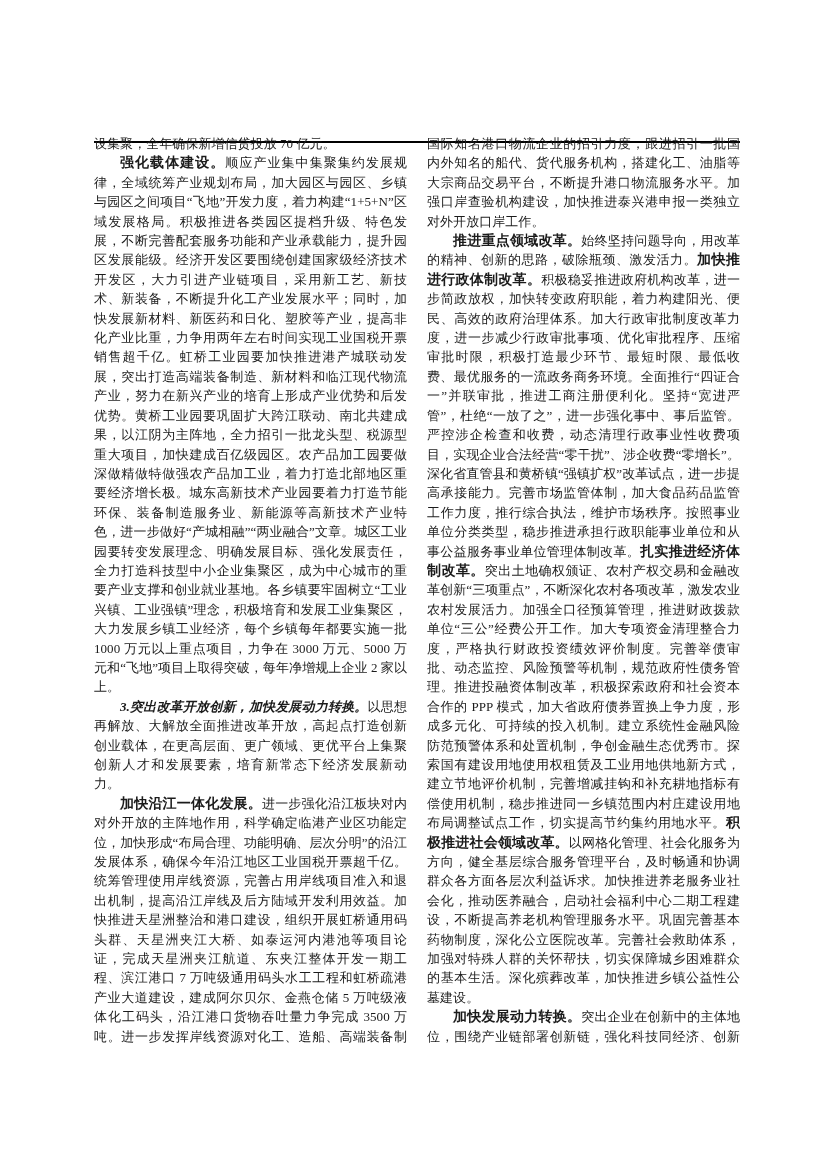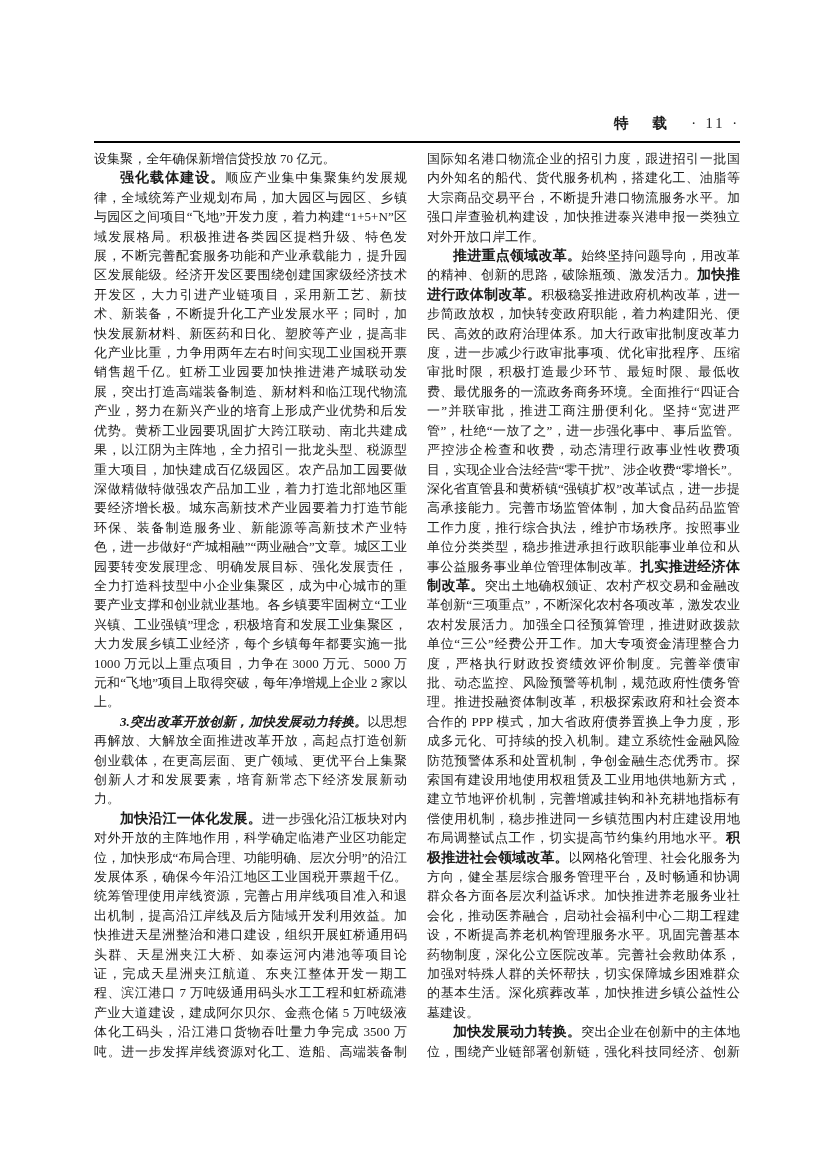--- a/index.html
+++ b/index.html
@@ -29,21 +29,21 @@
     margin-left:14px;
     letter-spacing:3px;
   }
   .header-rule{
     position:absolute;
     left:94px;top:141px;width:646px;height:2px;
     background:#000;
   }
   .columns{
     position:absolute;
-    left:94px;top:149px;width:646px;height:914px;
+    left:94px;top:134px;width:646px;height:914px;
     display:flex;
     gap:20px;
   }
   .col{
     width:313px;height:914px;
     overflow:hidden;
     text-align:justify;
     font-size:13px;
     line-height:19.4px;
     letter-spacing:0.05px;
@@ -58,23 +58,20 @@
   .run.kai{
     font-weight:bold;
     font-style:italic;
     margin-top:12px;
   }
 </style>
 </head>
 <body>
 
 <div class="page">
-  <div class="header-row">
-    <span class="section-title">特 载</span><span class="page-marker">· 11 ·</span>
-  </div>
   <div class="header-rule"></div>
   <div class="columns">
     <div class="col">
         <p class=""><span class="run normal">设集聚，全年确保新增信贷投放 70 亿元。</span></p>
         <p class="indent"><span class="run bold">强化载体建设。</span><span class="run normal">顺应产业集中集聚集约发展规律，全域统筹产业规划布局，加大园区与园区、乡镇与园区之间项目“飞地”开发力度，着力构建“1+5+N”区域发展格局。积极推进各类园区提档升级、特色发展，不断完善配套服务功能和产业承载能力，提升园区发展能级。经济开发区要围绕创建国家级经济技术开发区，大力引进产业链项目，采用新工艺、新技术、新装备，不断提升化工产业发展水平；同时，加快发展新材料、新医药和日化、塑胶等产业，提高非化产业比重，力争用两年左右时间实现工业国税开票销售超千亿。虹桥工业园要加快推进港产城联动发展，突出打造高端装备制造、新材料和临江现代物流产业，努力在新兴产业的培育上形成产业优势和后发优势。黄桥工业园要巩固扩大跨江联动、南北共建成果，以江阴为主阵地，全力招引一批龙头型、税源型重大项目，加快建成百亿级园区。农产品加工园要做深做精做特做强农产品加工业，着力打造北部地区重要经济增长极。城东高新技术产业园要着力打造节能环保、装备制造服务业、新能源等高新技术产业特色，进一步做好“产城相融”“两业融合”文章。城区工业园要转变发展理念、明确发展目标、强化发展责任，全力打造科技型中小企业集聚区，成为中心城市的重要产业支撑和创业就业基地。各乡镇要牢固树立“工业兴镇、工业强镇”理念，积极培育和发展工业集聚区，大力发展乡镇工业经济，每个乡镇每年都要实施一批 1000 万元以上重点项目，力争在 3000 万元、5000 万元和“飞地”项目上取得突破，每年净增规上企业 2 家以上。</span></p>
         <p class="indent"><span class="run kai">3.突出改革开放创新，加快发展动力转换。</span><span class="run normal">以思想再解放、大解放全面推进改革开放，高起点打造创新创业载体，在更高层面、更广领域、更优平台上集聚创新人才和发展要素，培育新常态下经济发展新动力。</span></p>
         <p class="indent"><span class="run bold">加快沿江一体化发展。</span><span class="run normal">进一步强化沿江板块对内对外开放的主阵地作用，科学确定临港产业区功能定位，加快形成“布局合理、功能明确、层次分明”的沿江发展体系，确保今年沿江地区工业国税开票超千亿。统筹管理使用岸线资源，完善占用岸线项目准入和退出机制，提高沿江岸线及后方陆域开发利用效益。加快推进天星洲整治和港口建设，组织开展虹桥通用码头群、天星洲夹江大桥、如泰运河内港池等项目论证，完成天星洲夹江航道、东夹江整体开发一期工程、滨江港口 7 万吨级通用码头水工工程和虹桥疏港产业大道建设，建成阿尔贝尔、金燕仓储 5 万吨级液体化工码头，沿江港口货物吞吐量力争完成 3500 万吨。进一步发挥岸线资源对化工、造船、高端装备制造、港口物流等沿江优势产业的吸附和支撑作用，加快引进一批重大产业项目、高端合作项目。加大对荷兰皇家孚宝等</span></p>
       </div>
     <div class="col">
         <p class=""><span class="run normal">国际知名港口物流企业的招引力度，跟进招引一批国内外知名的船代、货代服务机构，搭建化工、油脂等大宗商品交易平台，不断提升港口物流服务水平。加强口岸查验机构建设，加快推进泰兴港申报一类独立对外开放口岸工作。</span></p>

